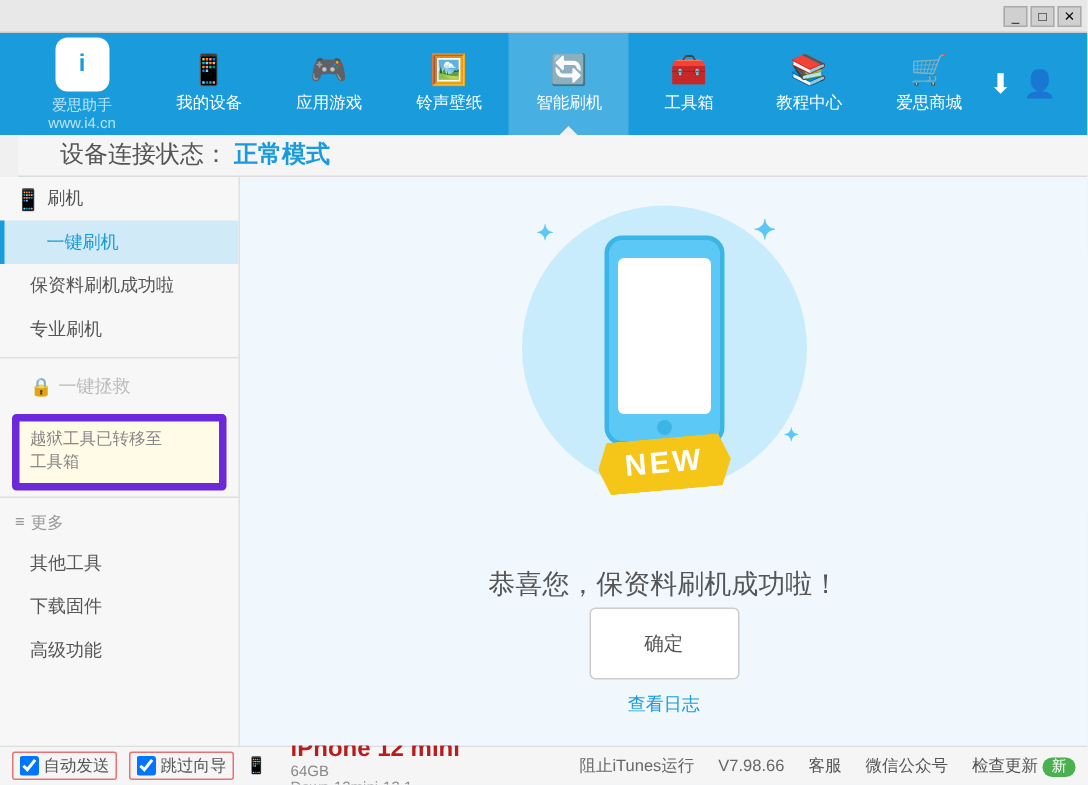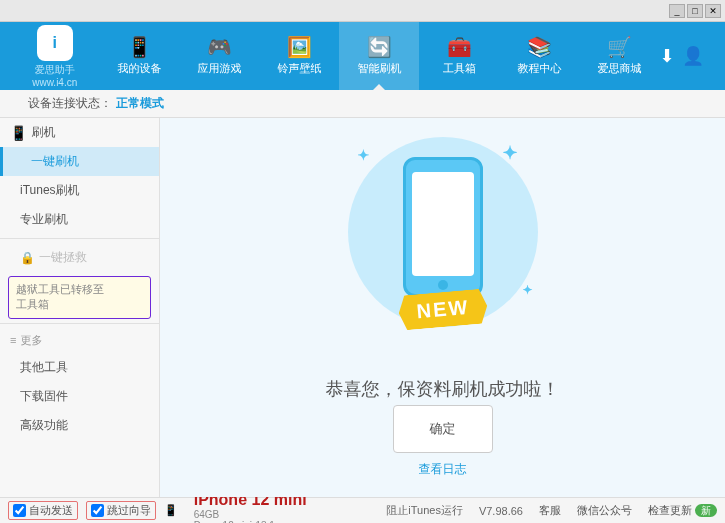--- a/index.html
+++ b/index.html
@@ -118,22 +118,23 @@
     }
 
     
     .status-bar {
       background: #f5f5f5;
       border-bottom: 1px solid #ddd;
       height: 28px;
       display: flex;
       align-items: center;
       padding: 0 28px;
-      font-size: 12px;
-      color: #555;
+      font-size: 16px;
+      color: #555;
+      margin-left: 12px;
     }
     .status-label { color: #555; }
     .status-value { color: #1a9bdb; font-weight: bold; margin-left: 4px; }
 
     
     .main-layout {
       display: flex;
       height: calc(523px - 22px - 68px - 28px - 26px);
     }
 
@@ -183,21 +184,21 @@
       display: flex;
       align-items: center;
       padding: 6px 10px 6px 20px;
       font-size: 12px;
       color: #bbb;
       gap: 4px;
     }
     .jailbreak-notice {
       margin: 4px 8px;
       background: #fffbe6;
-      border: 1px solid #6d28d9;
+      border: 5px solid #6d28d9;
       border-radius: 3px;
       padding: 5px 7px;
       font-size: 11px;
       color: #888;
       line-height: 1.4;
     }
 
     
     .content-area {
       flex: 1;
@@ -435,21 +436,21 @@
   <div class="sidebar">
 
     <div class="sidebar-section-header">
       <span class="icon">📱</span>
       <span>刷机</span>
     </div>
     <div class="sidebar-item active">
       <span>一键刷机</span>
     </div>
     <div class="sidebar-item">
-      <span>iTunes刷机</span>
+      <span>保资料刷机成功啦</span>
     </div>
     <div class="sidebar-item">
       <span>专业刷机</span>
     </div>
 
     <div class="sidebar-divider"></div>
 
     <div class="sidebar-disabled">
       <span>🔒</span>
       <span>一键拯救</span>

